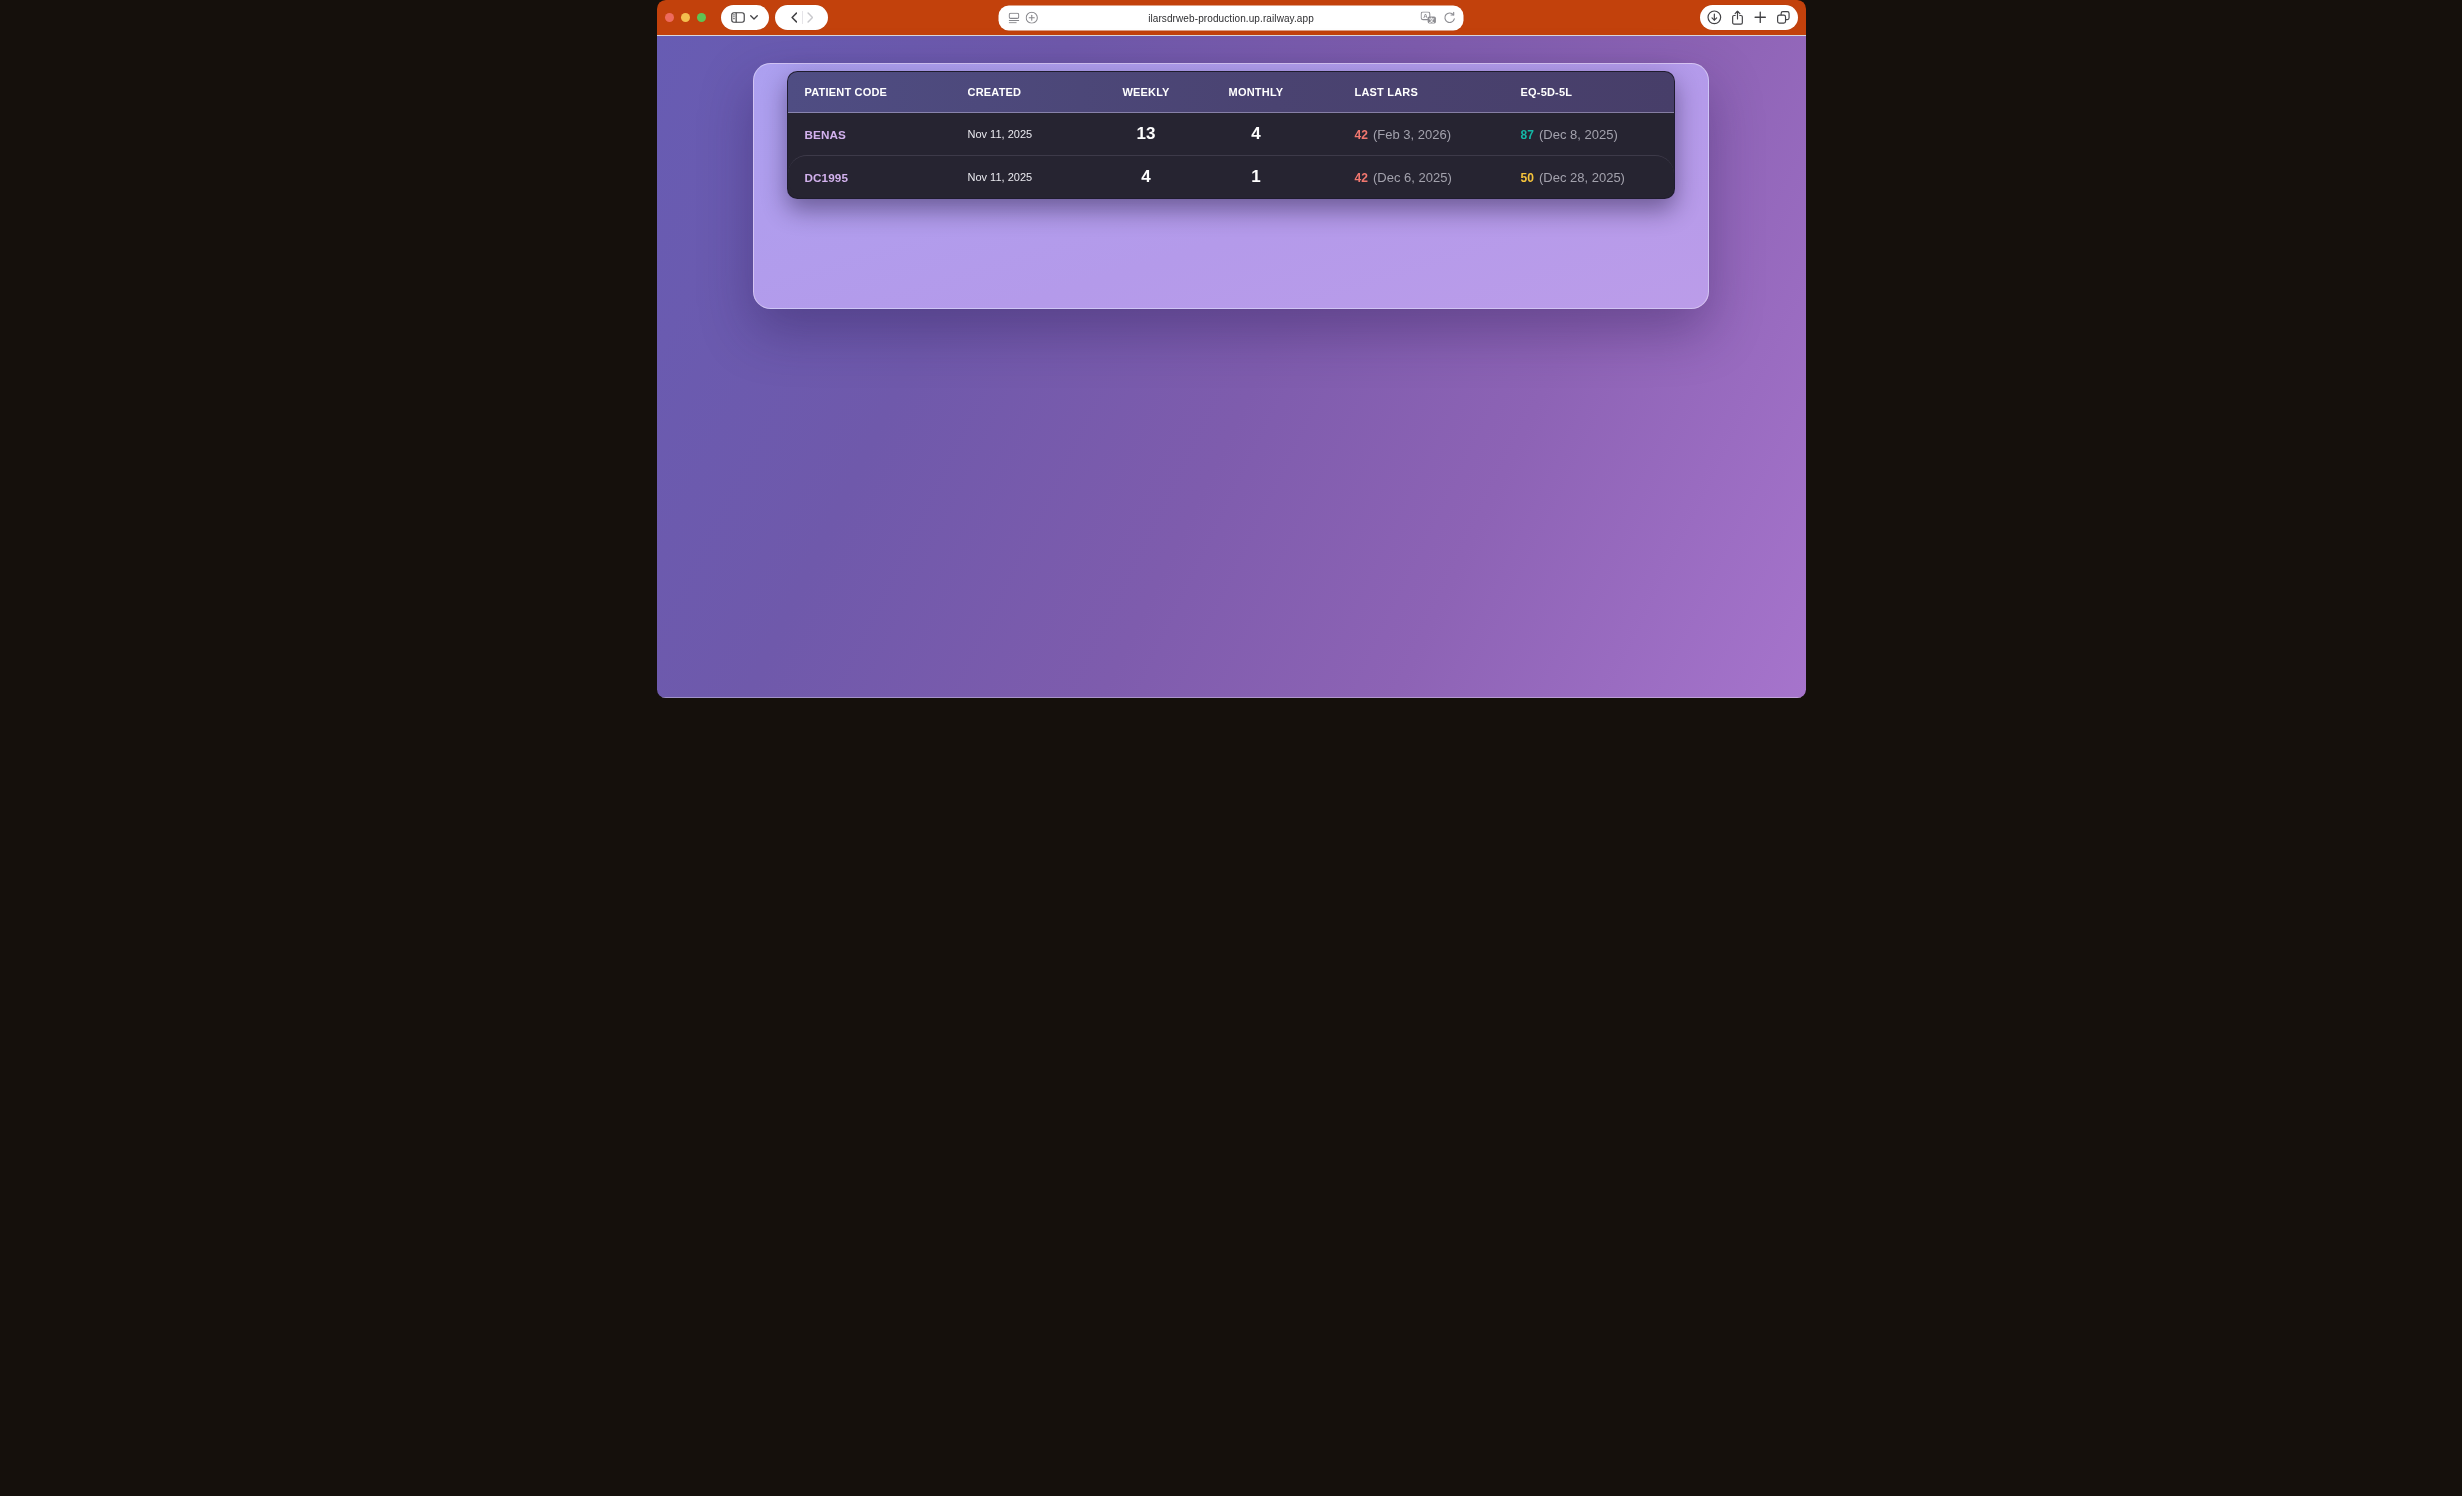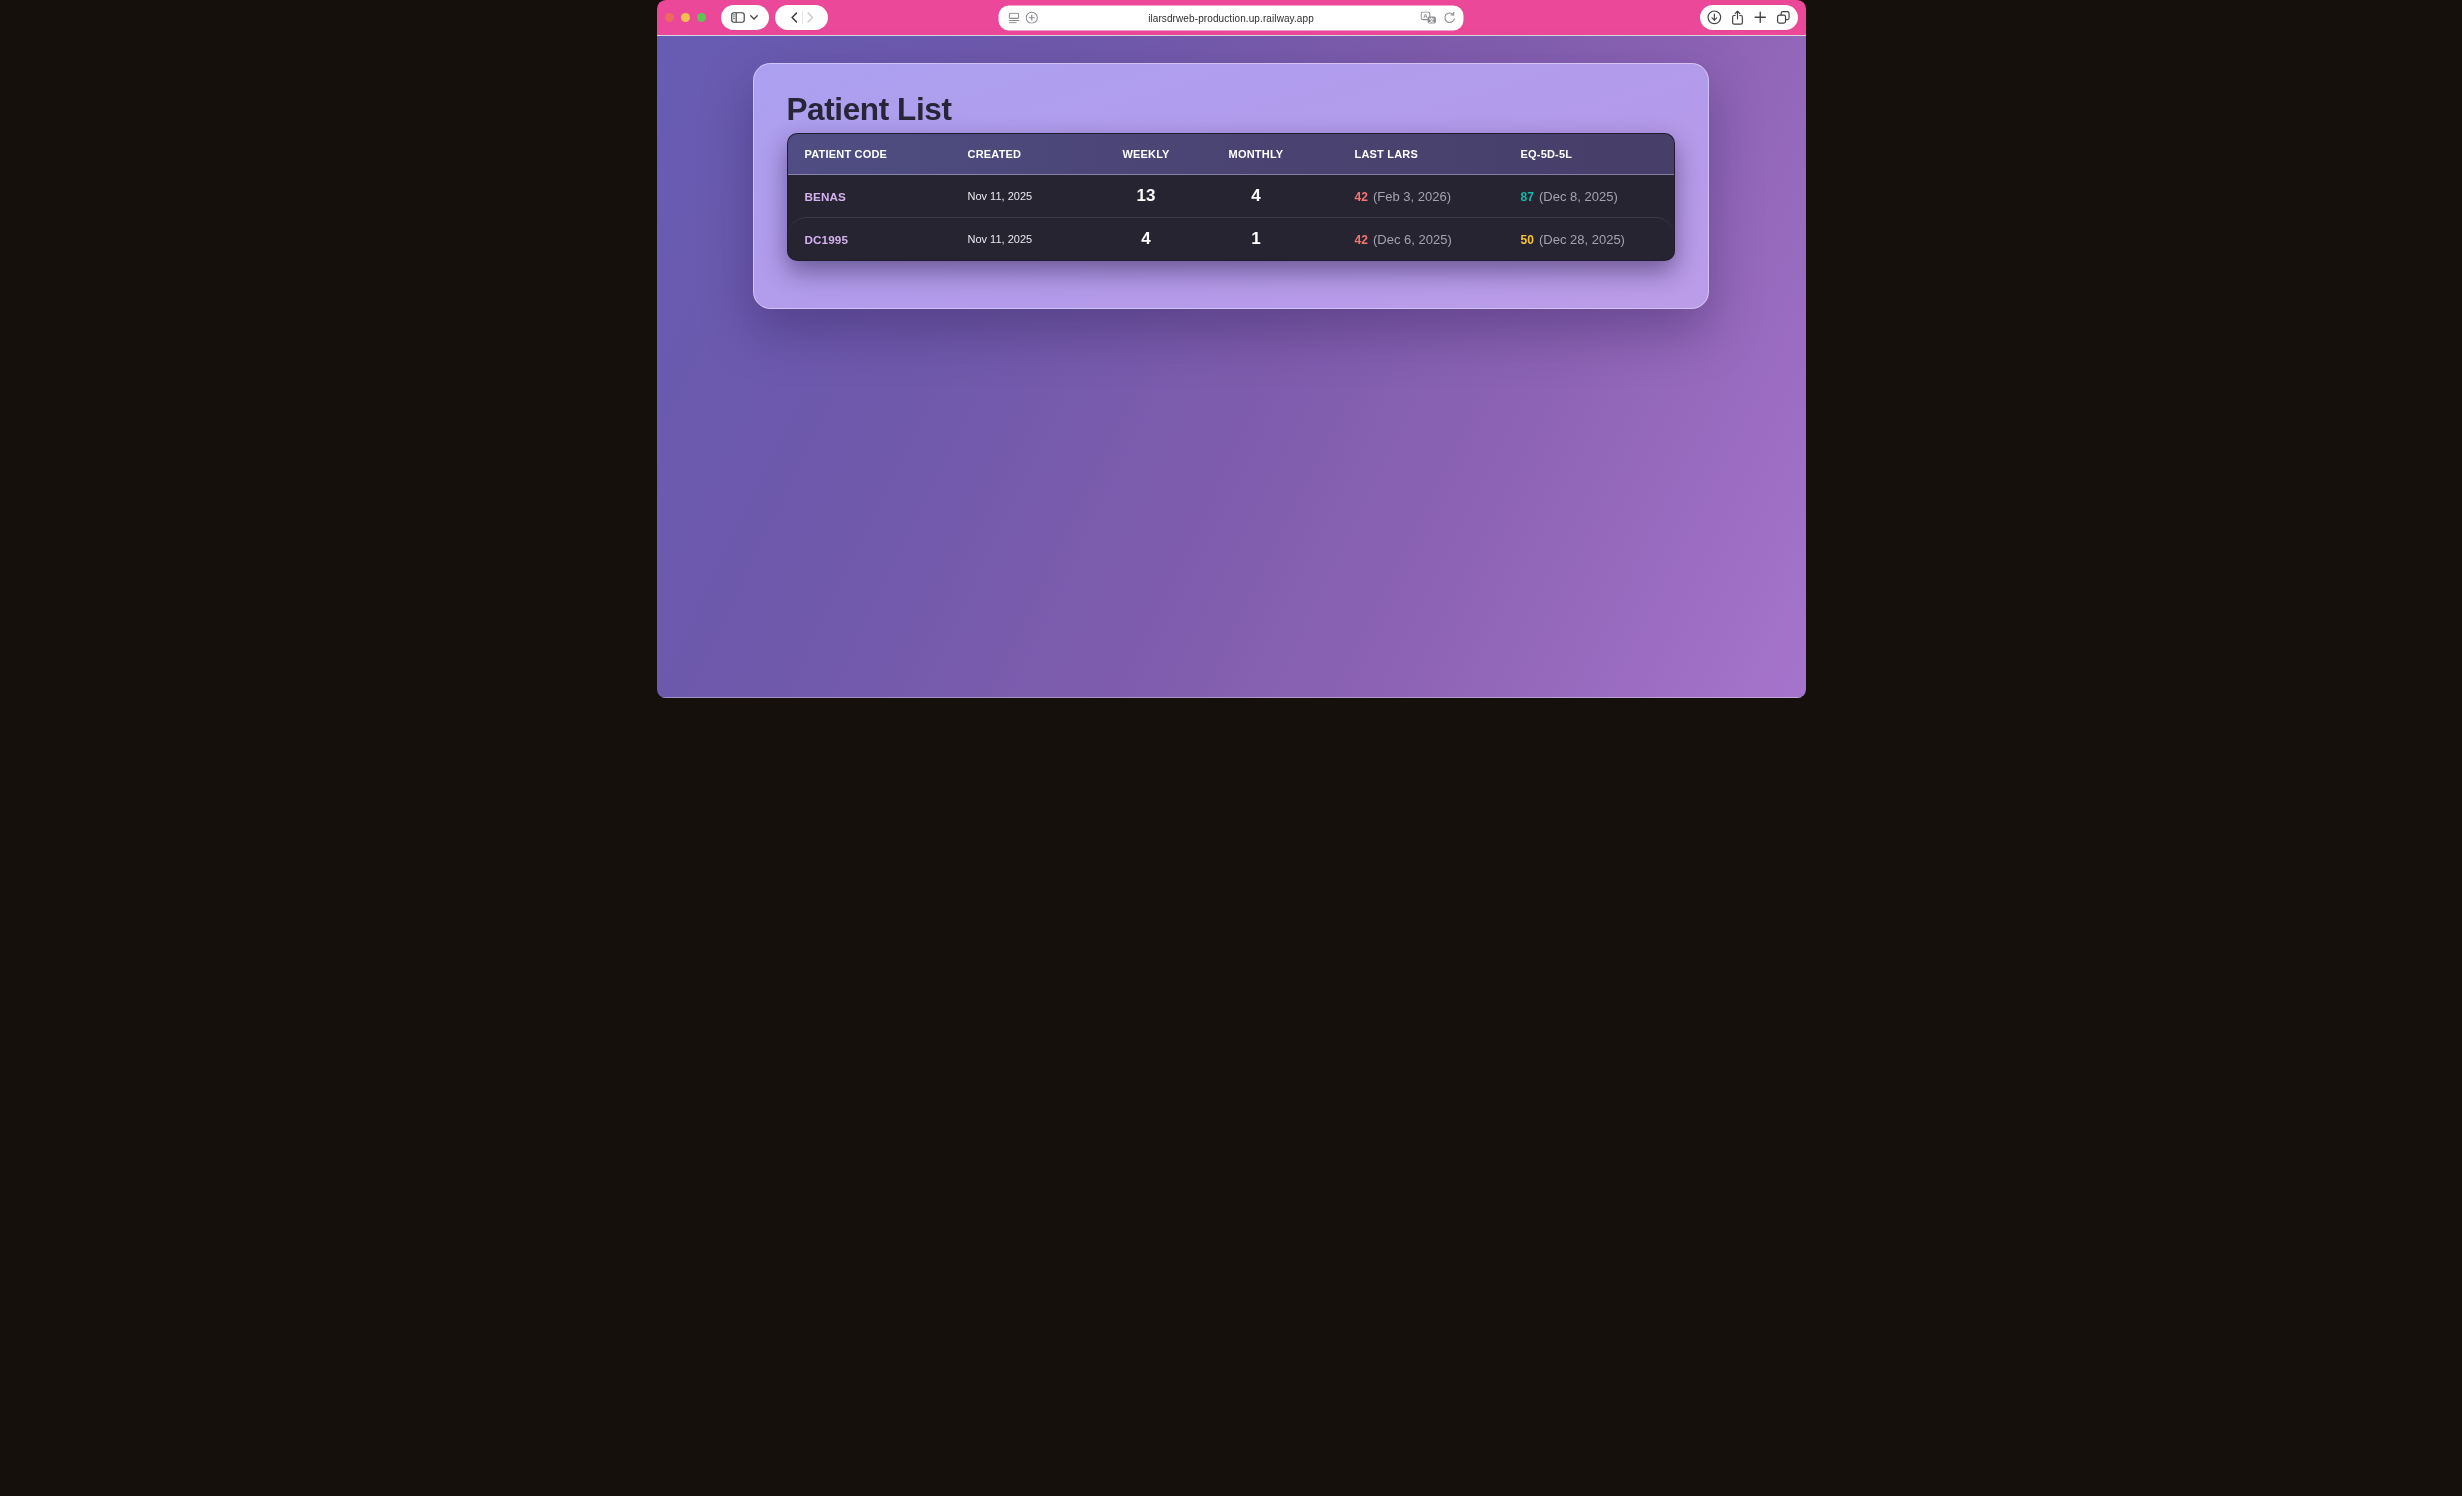--- a/index.html
+++ b/index.html
@@ -1,18 +1,18 @@
 <!DOCTYPE html>
 <html style="font-size:11.7px"><head>
 <meta charset="utf-8">
 <style>
   html,body{margin:0;padding:0;background:#15100c;font-family:"Liberation Sans",sans-serif;-webkit-font-smoothing:antialiased;}
   .screen{position:relative;width:1149px;height:698px;margin:0 auto;border-radius:8.8px;overflow:hidden;background:#15100c;}
   
-  .toolbar{position:relative;height:36px;background:#ec4899;border-bottom:0.7px solid #d9d7dc;display:flex;align-items:center;padding:0 8px;box-sizing:border-box;}
+  .toolbar{position:relative;height:36px;background:#c2410c;border-bottom:0.7px solid #d9d7dc;display:flex;align-items:center;padding:0 8px;box-sizing:border-box;}
   .traffic{display:flex;gap:6.6px;margin-right:14.7px;}
   .light{width:9.5px;height:9.5px;border-radius:50%;}
   .light.red{background:#ee6a5e;}
   .light.yellow{background:#f3bf4e;}
   .light.green{background:#5fc454;}
   .tb-pill{display:flex;align-items:center;justify-content:center;background:#ffffff;height:25px;border-radius:12.5px;box-shadow:0 0 0 0.4px rgba(0,0,0,0.04);}
   .sidebar-pill{width:48px;gap:5.1px;margin-right:6.6px;}
   .nav-pill{width:53px;gap:0;}
   .nav-sep{width:0.7px;height:12.5px;background:#e6e5e9;margin:0 4.4px;}
   .tool-btn{display:flex;align-items:center;justify-content:center;background:none;border:none;padding:0;cursor:default;}
@@ -152,21 +152,20 @@
         <svg width="14.7" height="14.7" viewBox="0 0 20 20">
           <rect x="7" y="2.2" width="10.8" height="10.8" rx="2.4" fill="none" stroke="#414144" stroke-width="1.6"></rect>
           <rect x="2.2" y="7" width="10.8" height="10.8" rx="2.4" fill="#ffffff" stroke="#414144" stroke-width="1.6"></rect>
         </svg>
       </button>
     </div>
   </div>
 
   <div class="page">
     <div class="card">
-      <h1>Patient List</h1>
 
       <div class="table">
         <div class="grid thead">
           <div class="th c1">PATIENT CODE</div>
           <div class="th c2">CREATED</div>
           <div class="th c3">WEEKLY</div>
           <div class="th c4">MONTHLY</div>
           <div class="th c5">LAST LARS</div>
           <div class="th c6">EQ-5D-5L</div>
         </div>

